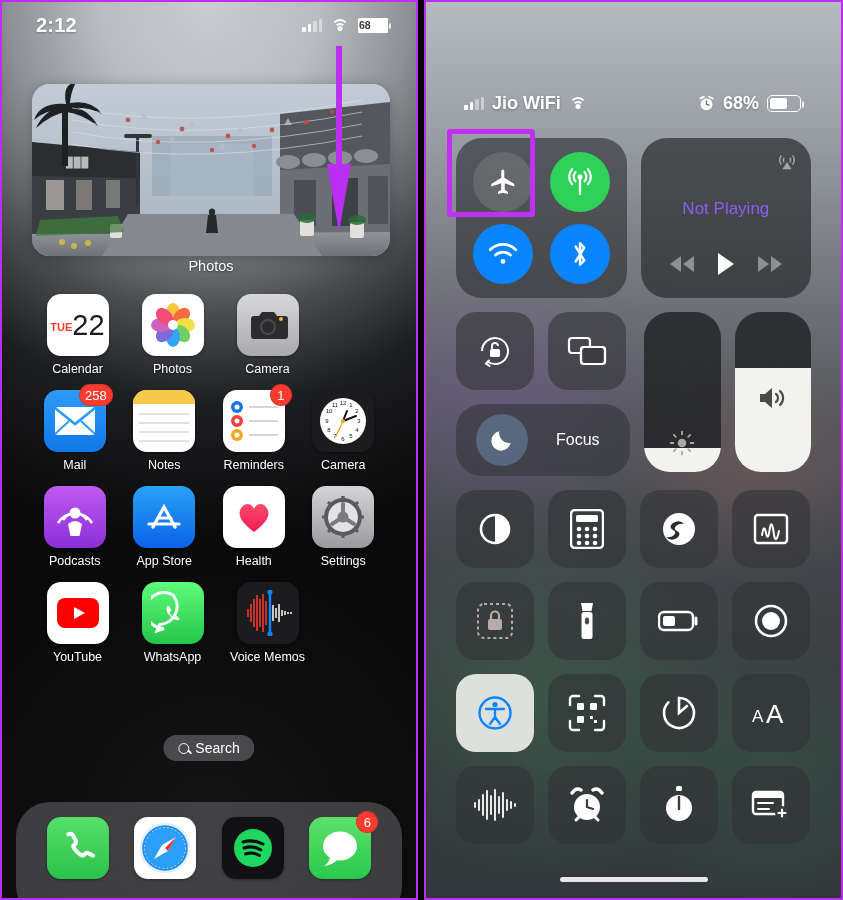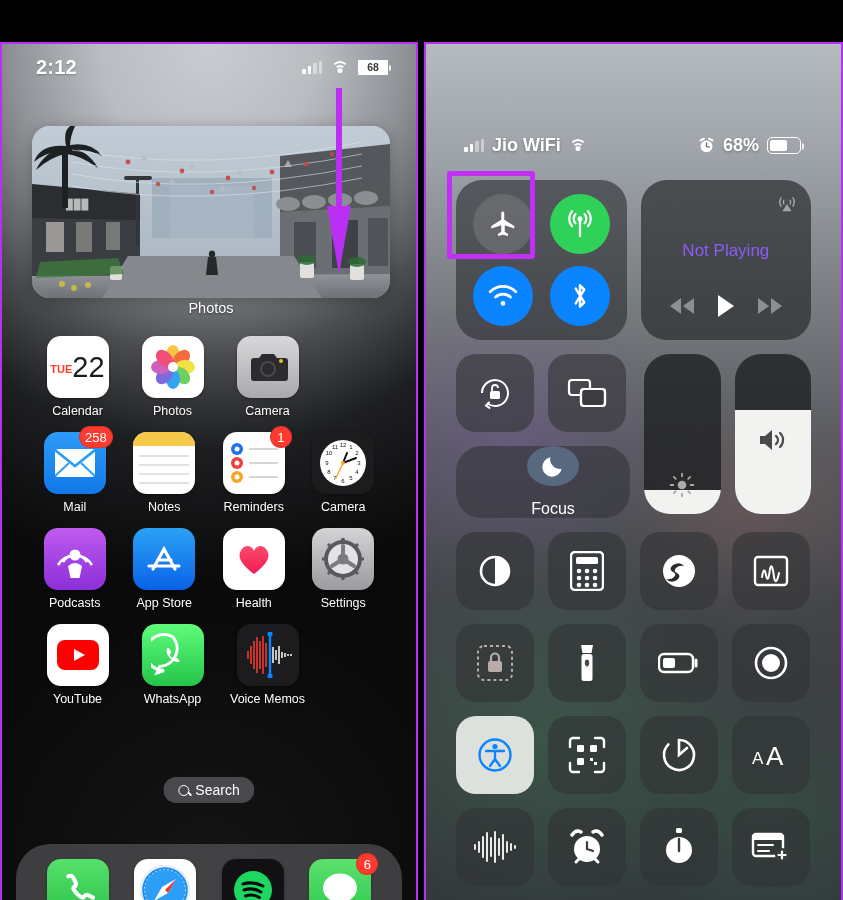--- a/index.html
+++ b/index.html
@@ -2,21 +2,21 @@
 <html><head>
 <meta charset="utf-8">
 <style>
   * { box-sizing: border-box; margin:0; padding:0; }
   html,body{ background:#000; }
   body{
     width:843px; height:900px; overflow:hidden;
     font-family:"Liberation Sans", sans-serif;
     position:relative;
   }
-  .stage{ position:absolute; inset:0; display:flex; background:#000;margin-top:42px; }
+  .stage{ position:absolute; inset:0; display:flex; background:#000; }
 
   
   .panel{ position:relative; overflow:hidden; border:2px solid #bb2ff5; }
   .panel-left{ width:418px; height:900px; }
   .panel-right{ width:419px; height:900px; margin-left:6px; }
 
   
   .home-bg{
     position:absolute; inset:0;
     background:
@@ -44,21 +44,21 @@
 
   .wifi-ic{ width:18px;height:14px; position:relative; }
   .wifi-ic b{ position:absolute; left:50%; transform:translateX(-50%);
      border:2px solid #fff; border-bottom-color:transparent; border-left-color:transparent;
      border-right-color:transparent; border-radius:50%; display:block; }
   .wifi-ic b:nth-child(1){ width:18px;height:18px; top:1px; }
   .wifi-ic b:nth-child(2){ width:11px;height:11px; top:4.5px; }
   .wifi-ic b:nth-child(3){ width:5px;height:5px; top:8px; background:#fff; border-radius:50%; border:none; }
 
   .batt{ width:30px;height:15px;border:1.6px solid rgba(255,255,255,.95); border-radius:1px; position:relative;
-         display:flex;align-items:center;justify-content:center; background:#fff; }
+         display:flex;align-items:center;background:#fff; }
   .batt span{ font-size:10.5px; font-weight:700; color:#3a3a3a; letter-spacing:-.2px; }
   .batt:after{ content:""; position:absolute; right:-3.5px; top:4px; width:2px;height:6px;
      background:rgba(255,255,255,.85); border-radius:0 2px 2px 0; }
 
   
   .widget{
     position:absolute; left:30px; top:82px; width:358px; height:172px;
     border-radius:18px; overflow:hidden; z-index:2;
     box-shadow:0 2px 14px rgba(0,0,0,.25);
     background:linear-gradient(180deg,#b9c2cc,#8d949c);
@@ -141,21 +141,21 @@
 
   .sq{ width:78px;height:78px; border-radius:20px; background:rgba(48,50,52,.58);
     backdrop-filter:blur(20px); display:flex;align-items:center;justify-content:center; }
 
   .slider{ width:80px; height:160px; border-radius:26px; overflow:hidden; position:relative;
      background:rgba(30,31,33,.78); backdrop-filter:blur(20px); }
   .slider .fill{ position:absolute; left:0;right:0;bottom:0; background:#f2f2f0; }
   .slider .sic{ position:absolute; left:0; right:0; bottom:16px; display:flex; justify-content:center; }
 
   .focus-tile{ width:174px; height:72px; border-radius:26px; background:rgba(48,50,52,.55);
-     backdrop-filter:blur(20px); display:flex; align-items:center; padding-left:20px; gap:14px;flex-direction:column; }
+     backdrop-filter:blur(20px); display:flex; align-items:center; padding-left:20px; gap:28px; }
   .focus-circ{ width:52px;height:52px;border-radius:50%;background:rgba(92,110,136,.85);
      display:flex;align-items:center;justify-content:center; }
   .focus-lbl{ color:#fff; font-size:16px; }
 
   .home-ind{ position:absolute; bottom:16px; left:50%; transform:translateX(-50%);
      width:148px; height:5px; border-radius:3px; background:rgba(245,245,245,.92); z-index:9; }
 
   
   .arrow{ position:absolute; left:322px; top:44px; width:30px; height:186px; z-index:8; }
 </style>

